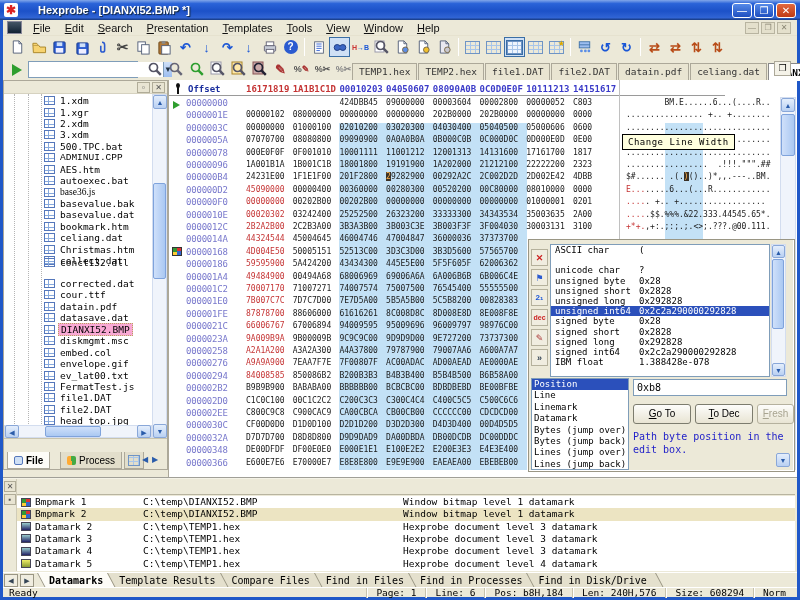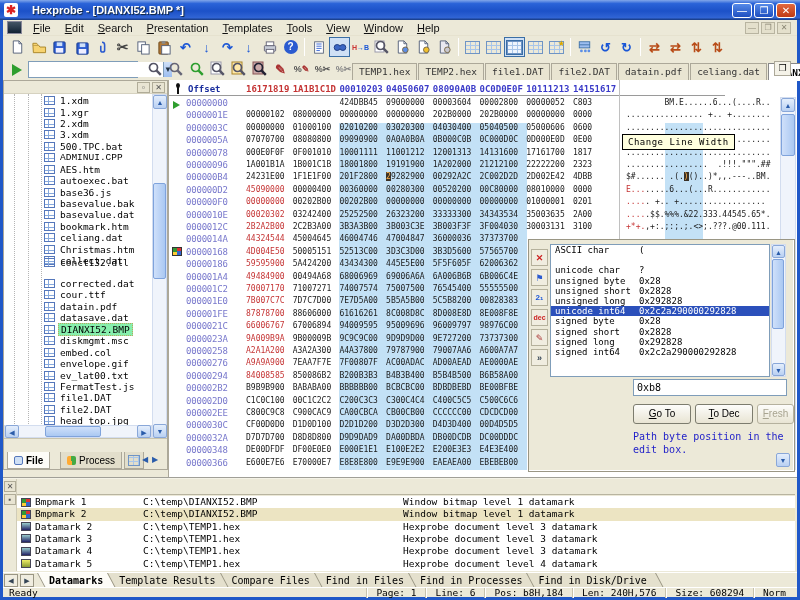--- a/index.html
+++ b/index.html
@@ -1,21 +1,21 @@
 <!DOCTYPE html>
 <html><head>
 <meta charset="utf-8">
 <style>
   *{margin:0;padding:0;box-sizing:border-box}
   html,body{width:800px;height:600px;overflow:hidden}
   body{position:relative;font-family:"Liberation Sans",sans-serif;background:#ece9d8}
   .abs{position:absolute}
   
   #titlebar{left:0;top:0;width:800px;height:20px;background:linear-gradient(180deg,#82a7ea 0%,#3а6?d8 10%,#2a63d8 18%,#1c51c8 55%,#3064d4 88%,#16387e 100%);background:linear-gradient(180deg,#82a7ea 0%,#2a63d8 18%,#1c51c8 55%,#3064d4 88%,#16387e 100%);color:#fff;display:flex;align-items:center}
-  #titlebar .ttl{font-size:11px;font-weight:bold;margin-left:14px;text-shadow:1px 1px 1px #123}
+  #titlebar .ttl{font-size:11px;font-weight:bold;margin-left:20px;text-shadow:1px 1px 1px #123}
   .winbtn{width:20px;height:15px;border:1px solid #fff;border-radius:3px;margin-left:2px;color:#fff;font-size:10px;line-height:13px;text-align:center;background:linear-gradient(180deg,#568ae8,#1d4ec0)}
   .winbtn.close{background:linear-gradient(180deg,#e @,#b03010);background:linear-gradient(180deg,#e2693f,#bf3a14)}
   #appicon{width:14px;height:14px;margin-left:4px;background:#fff;border-radius:2px;color:#d22;font-size:12px;line-height:14px;text-align:center;font-weight:bold}
   .edge{background:#2058c8}
   
   #menubar{left:3px;top:20px;width:794px;height:16px;background:#ece9d8;border-bottom:1px solid #e6e2cf;display:flex;align-items:center;font-size:11px;color:#111}
   .mitem{padding:1px 7px}
   .mdi-ic{width:15px;height:13px;background:linear-gradient(#456,#123);border:1px solid #889;margin:0 4px}
   .mdibtn{width:14px;height:12px;border:1px solid #b8b4a0;background:#e4e0cc;color:#8a8674;font-size:8px;line-height:10px;text-align:center;margin-left:2px}
   
@@ -38,21 +38,21 @@
   #tabEnd{left:774px;top:61px;width:17px;height:15px;border:1px solid #aca899;background:#f4f2e8;font-size:9px;text-align:center;line-height:13px}
   
   #treePanel{left:3px;top:80px;width:165px;height:390px;background:#fff;border:1px solid #aca899}
   #treeTitle{left:0;top:0;width:163px;height:13px;background:#ece9d8;border-bottom:1px solid #d6d2c0}
   .tpbtn{width:13px;height:11px;border:1px solid #b0ac98;background:#e8e4d2;font-size:8px;line-height:9px;text-align:center;color:#555;position:absolute;top:1px}
   #treeList{left:0;top:13px;width:148px;height:344px;overflow:hidden;background:#fff}
   .gline{position:absolute;top:0;bottom:0;border-left:1px dotted #b5b5b5}
   .titem{position:absolute;left:40px;height:11.4px;display:flex;align-items:center;font:9.5px "DejaVu Sans Mono",monospace;white-space:nowrap}
   .titem .fic{width:11px;height:9px;border:1px solid #5577bb;background:linear-gradient(#f2f7ff,#cfe0f5);background-image:linear-gradient(90deg,transparent 0 3px,#88aadd 3px 4px,transparent 4px),linear-gradient(0deg,transparent 0 2px,#88aadd 2px 3px,transparent 3px);margin-right:3px;flex:none}
   .titem .lbl{padding:0 2px}
-  .titem.sel .lbl{background:#86efac;border:1px dotted #b9a55c}
+  .titem.sel .lbl{background:#f9a8d4;border:1px dotted #b9a55c}
   
   .sb{background:#f0f4fb;border:1px solid #d3ddef}
   .sbarrow{position:absolute;width:14px;height:14px;background:linear-gradient(#e4eefc,#b9d0f2);border:1px solid #89a7d8;border-radius:2px;color:#2a5caa;font-size:7px;text-align:center;line-height:13px}
   .sbthumb{position:absolute;background:linear-gradient(90deg,#cfe0fa,#aac8f2);border:1px solid #7fa3dc;border-radius:2px}
   .sbthumbH{background:linear-gradient(#cfe0fa,#aac8f2)}
   
   #treeTabs{left:0;top:357px;width:163px;height:31px;background:#ece9d8;border-top:1px solid #c8c4ae}
   .ttab{position:absolute;top:13px;height:17px;display:flex;align-items:center;font-size:10px;padding:0 6px;border:1px solid #aca899;border-top:none;background:#e2decb}
   .ttab.active{background:#fdfcf7;font-weight:bold}
   .dotic{width:9px;height:9px;margin-right:3px;border-radius:2px}
@@ -434,21 +434,21 @@
         <span class="lbl">ADMINUI.CPP</span>
       </div>
       <div class="titem" style="top: 69.58px;">
         <span class="fic"></span>
         <span class="lbl">AES.htm</span>
       </div>
       <div class="titem" style="top: 81.01px;">
         <span class="fic"></span>
         <span class="lbl">autoexec.bat</span>
       </div>
-      <div class="titem" style="top: 92.44px;">
+      <div class="titem" style="top: 92.44px; font-family: Liberation Serif, serif;">
         <span class="fic"></span>
         <span class="lbl">base36.js</span>
       </div>
       <div class="titem" style="top: 103.87px;">
         <span class="fic"></span>
         <span class="lbl">basevalue.bak</span>
       </div>
       <div class="titem" style="top: 115.3px;">
         <span class="fic"></span>
         <span class="lbl">basevalue.dat</span>
@@ -671,45 +671,59 @@
       </div>
       <div class="irow" style="top: 40.8px;">
         <span class="k">unsigned short</span>
         <span class="v">0x2828</span>
       </div>
       <div class="irow" style="top: 51px;">
         <span class="k">unsigned long</span>
         <span class="v">0x292828</span>
       </div>
       <div class="irow isel" style="top: 61.2px;">
-        <span class="k">unicode int64</span>
+        <span class="k">unsigned int64</span>
         <span class="v">0x2c2a290000292828</span>
       </div>
       <div class="irow" style="top: 71.4px;">
         <span class="k">signed byte</span>
         <span class="v">0x28</span>
       </div>
       <div class="irow" style="top: 81.6px;">
         <span class="k">signed short</span>
         <span class="v">0x2828</span>
       </div>
       <div class="irow" style="top: 91.8px;">
         <span class="k">signed long</span>
         <span class="v">0x292828</span>
       </div>
       <div class="irow" style="top: 102px;">
         <span class="k">signed int64</span>
         <span class="v">0x2c2a290000292828</span>
+      </div>
+      <div class="irow" style="top: 112.2px;">
+        <span class="k">IBM float</span>
+        <span class="v">1.388428e-078</span>
       </div>
     </div>
   <div class="abs sb" id="insSB">
     <span class="sbarrow" style="left:0;top:0;width:13px;height:13px">▲</span>
     <span class="sbthumb" style="left:0;top:14px;width:12px;height:70px"></span>
     <span class="sbarrow" style="left:0;top:118px;width:13px;height:13px">▼</span>
   </div>
+  <div id="gotoList">
+      <div class="grow gsel">Position</div>
+      <div class="grow">Line</div>
+      <div class="grow">Linemark</div>
+      <div class="grow">Datamark</div>
+      <div class="grow">Bytes (jump over)</div>
+      <div class="grow">Bytes (jump back)</div>
+      <div class="grow">Lines (jump over)</div>
+      <div class="grow">Lines (jump back)</div>
+    </div>
   <input id="gotoEdit" value="0xb8" style="">
   <div id="gotoBtns">
       <div class="xpbtn" style="left: 104px; width: 58px;"><u>G</u>o To</div>
       <div class="xpbtn" style="left: 166px; width: 58px;"><u>T</u>o Dec</div>
       <div class="xpbtn dis" style="left: 228px; width: 37px;"><u>F</u>resh</div>
     </div>
   <div id="gotoHelp">Path byte position in the edit box.</div>
   <span class="sbarrow" style="left:247px;top:213px;width:14px;height:14px">▼</span>
 </div>
 

